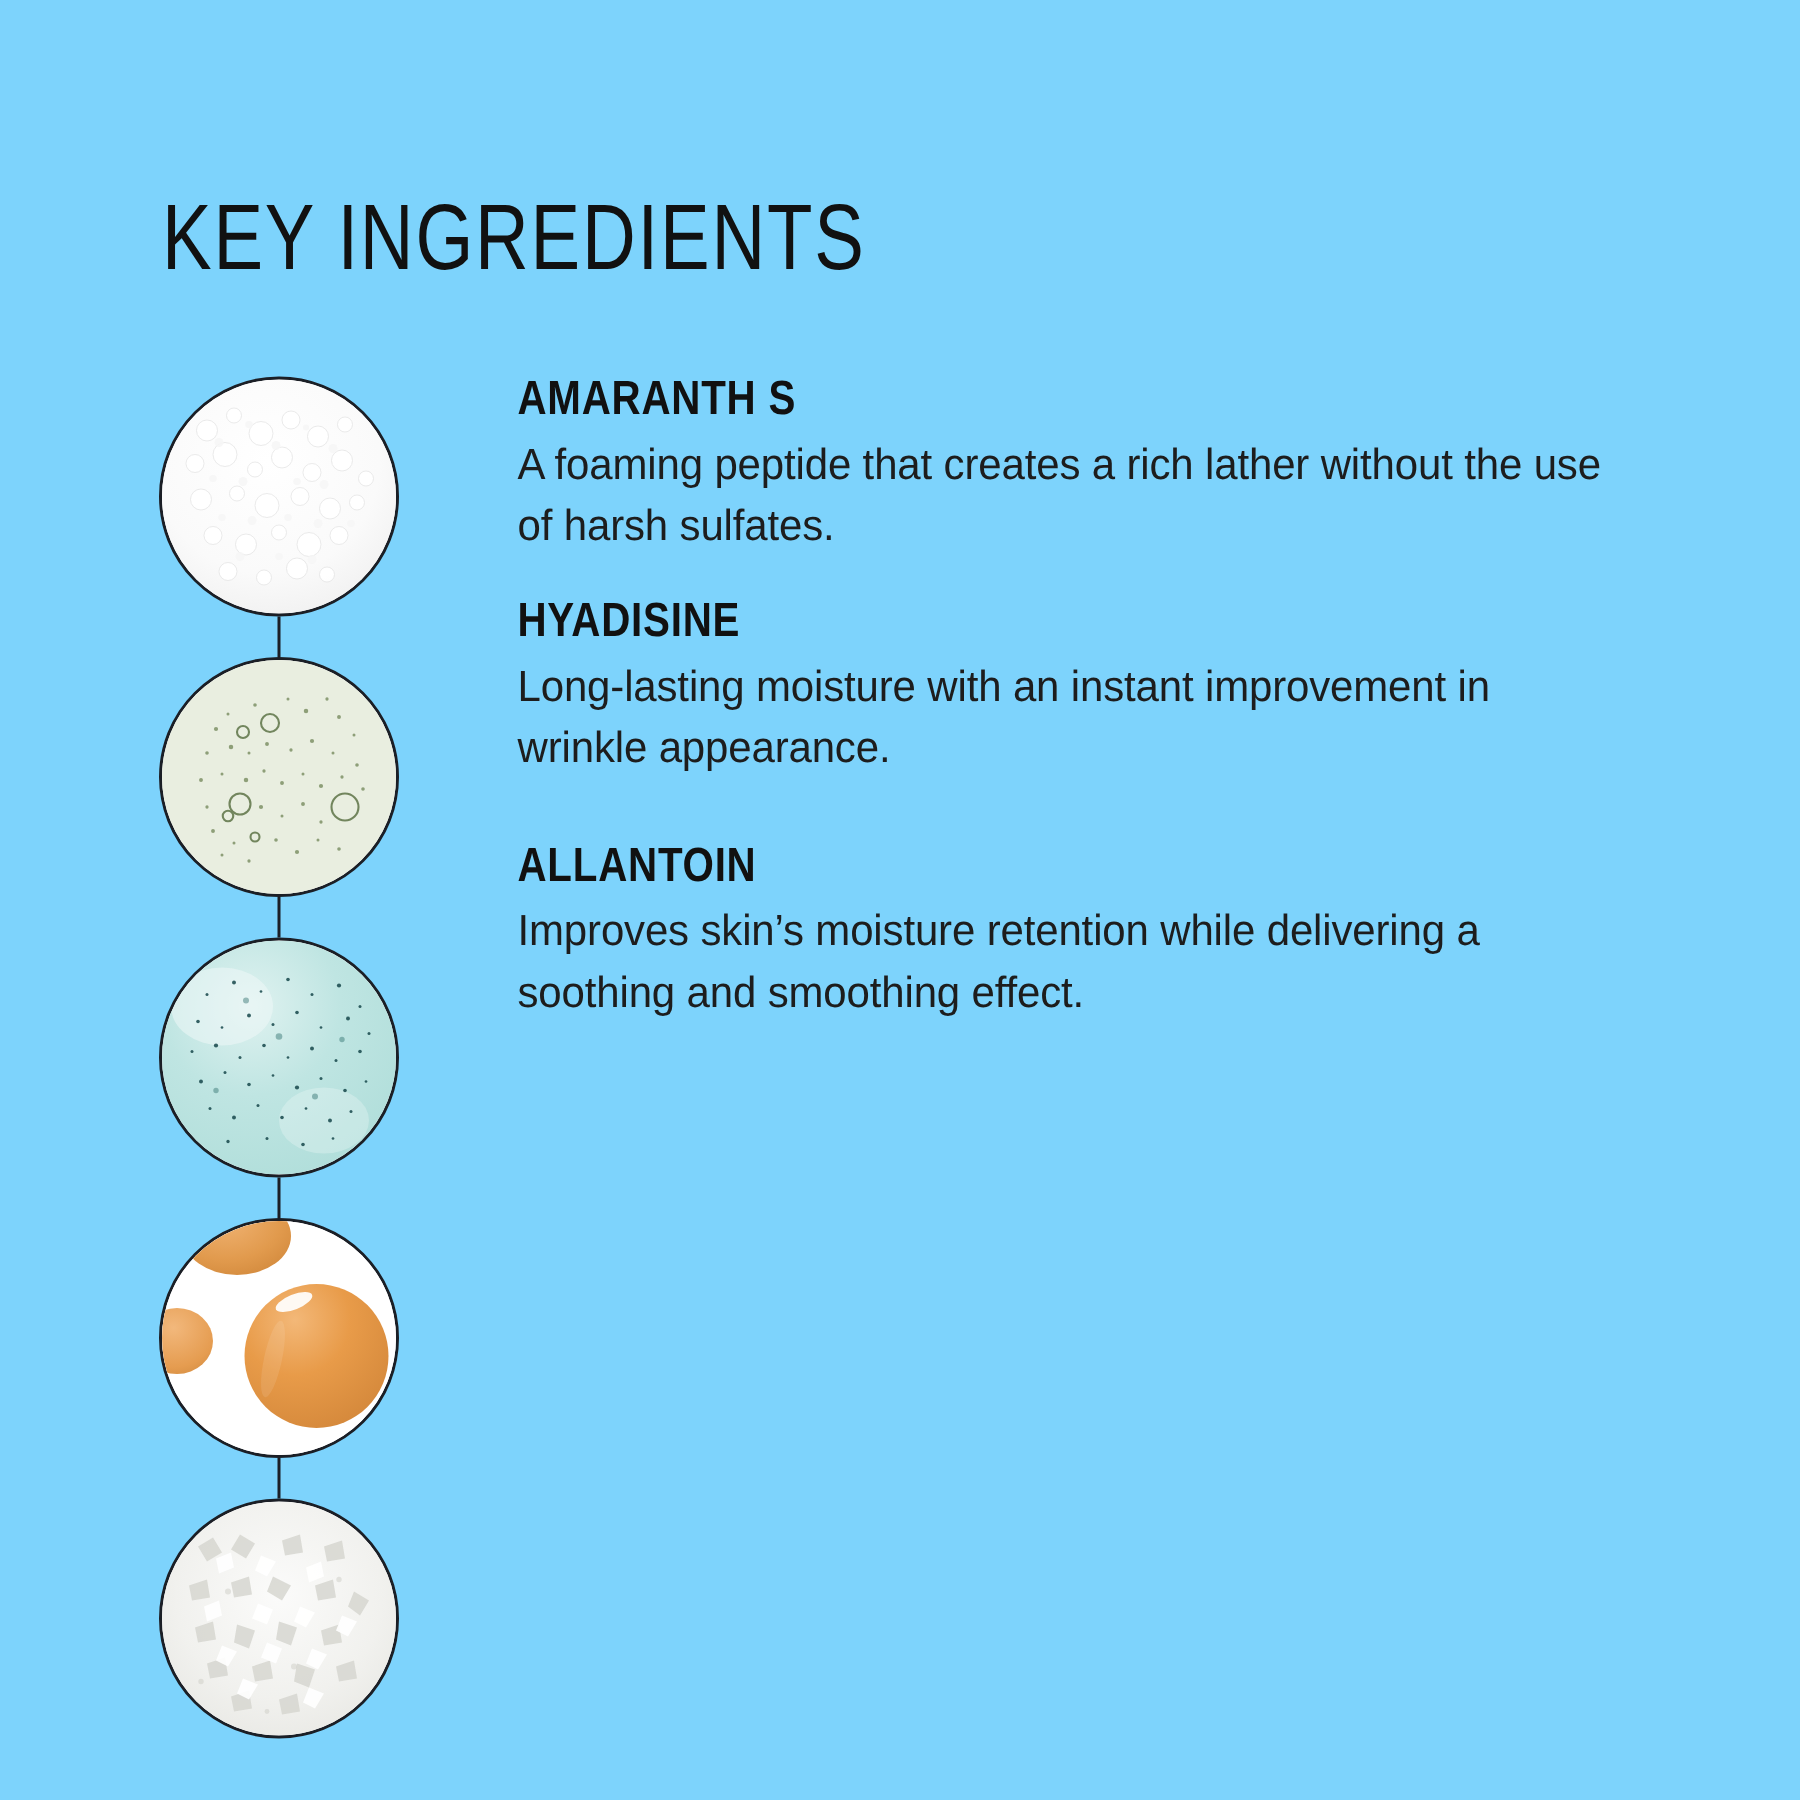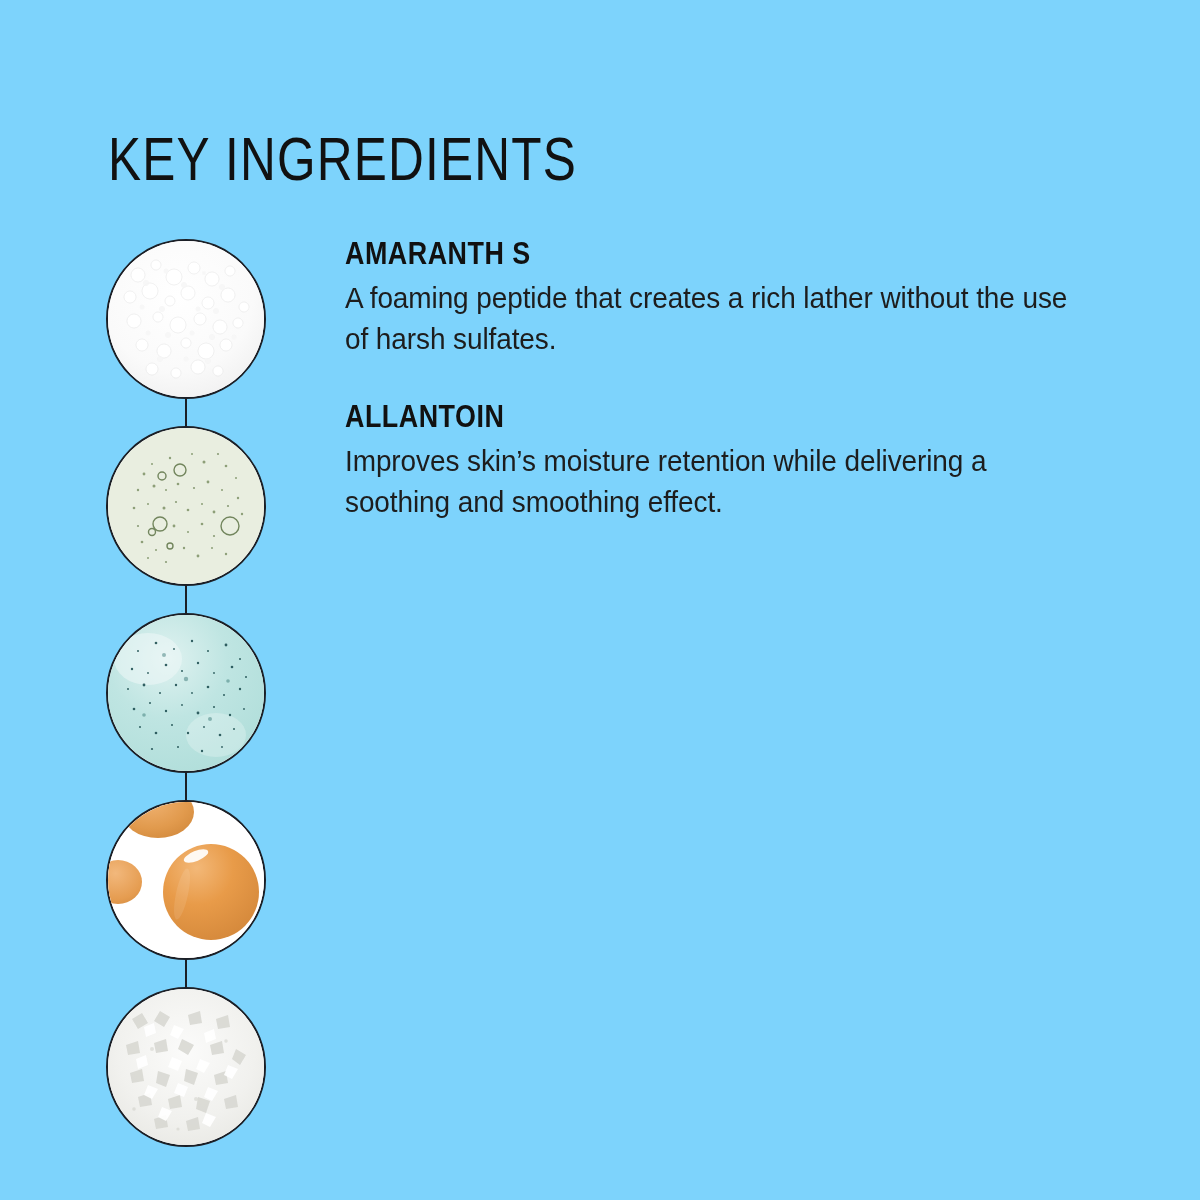--- a/index.html
+++ b/index.html
@@ -33,21 +33,21 @@
     transform: scaleX(0.80);
     transform-origin: left center;
     white-space: nowrap;
     line-height: 1.0;
   }
 
   
   .content {
     position: absolute;
     left: 0;
-    top: 0;
+    top: 12px;
     width: 1200px;
     height: 940px;
   }
 
   
   .rail {
     position: absolute;
     left: 106px;
     top: 239px;
     width: 160px;
@@ -414,20 +414,24 @@
 
     </div>
 
     <div class="text-col">
 
       <div class="ing-block">
         <div class="ing-name">AMARANTH S</div>
         <div class="ing-desc">A foaming peptide that creates a rich lather without the use of harsh sulfates.</div>
       </div>
 
+      <div class="ing-block">
+        <div class="ing-name">HYADISINE</div>
+        <div class="ing-desc">Long-lasting moisture with an instant improvement in wrinkle appearance.</div>
+      </div>
 
 
 
       <div class="ing-block">
         <div class="ing-name">ALLANTOIN</div>
         <div class="ing-desc">Improves skin’s moisture retention while delivering a soothing and smoothing effect.</div>
       </div>
 
     </div>
 

